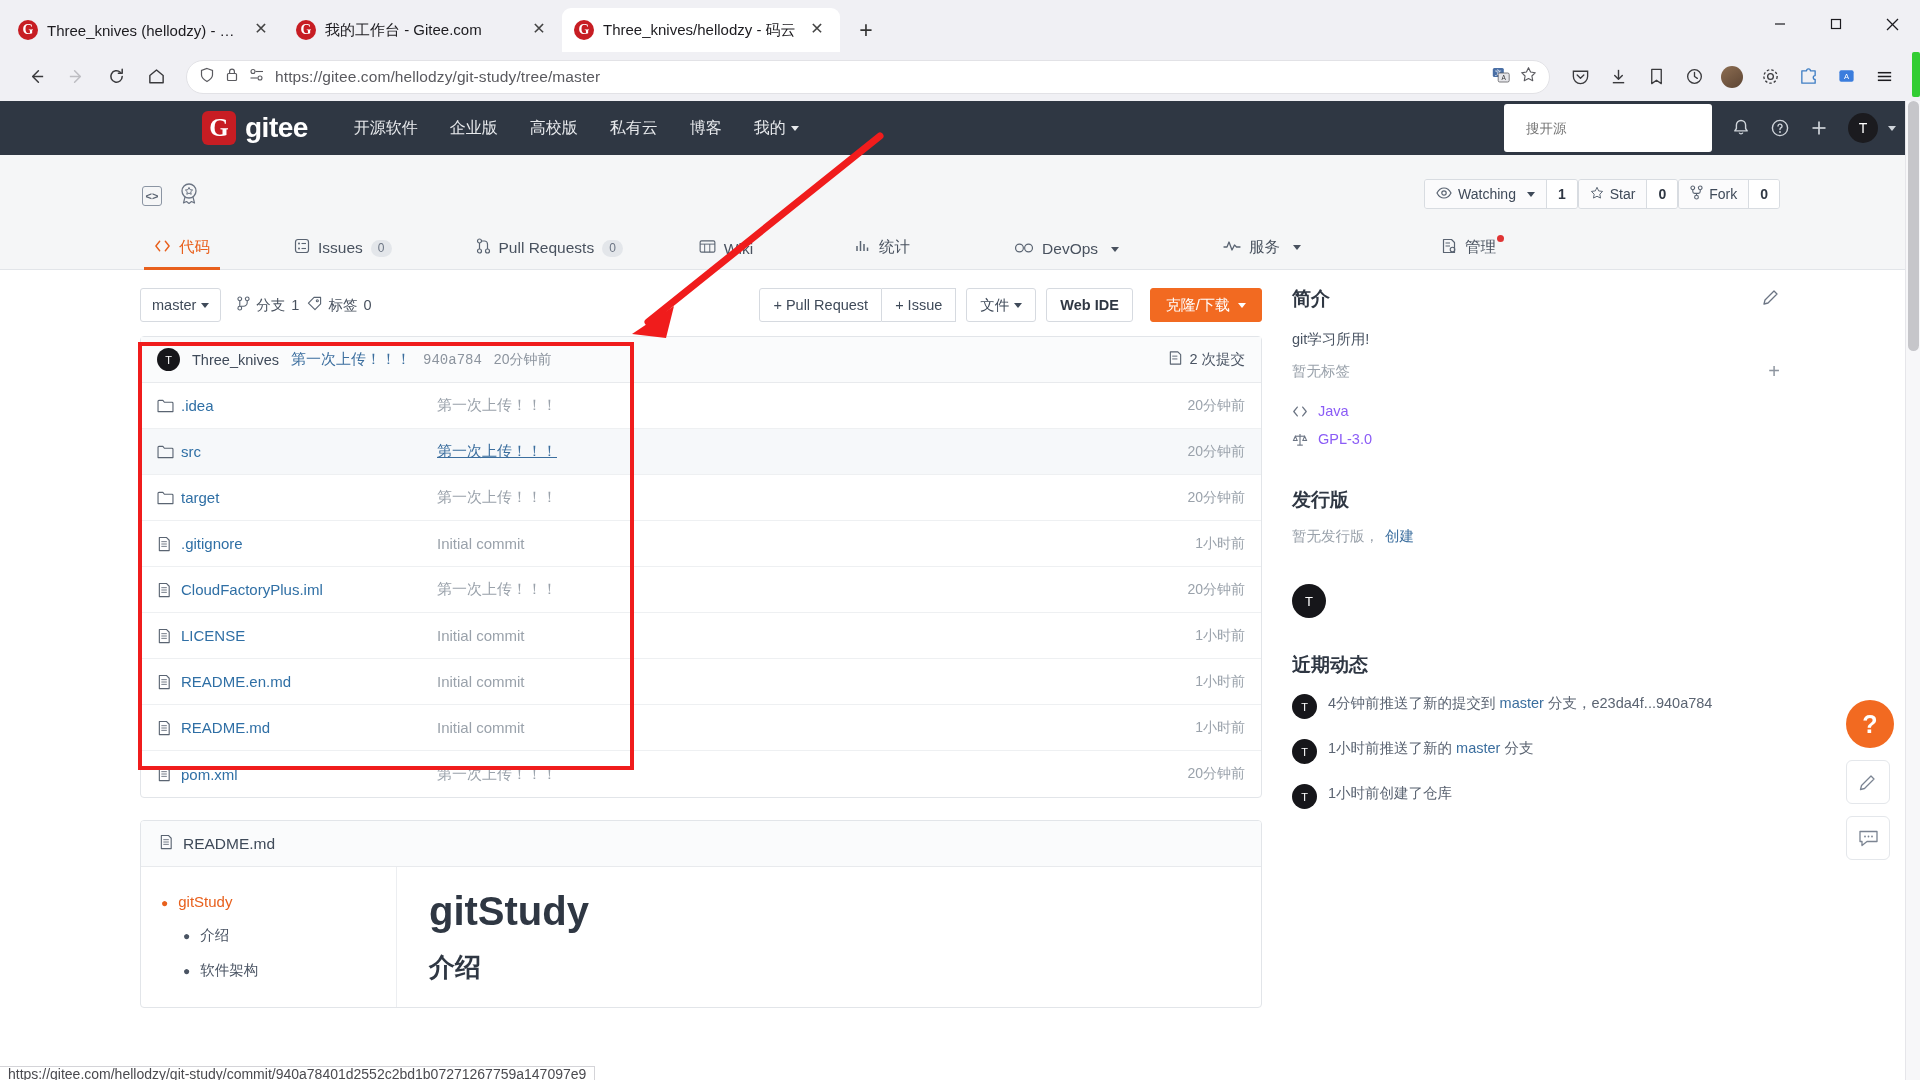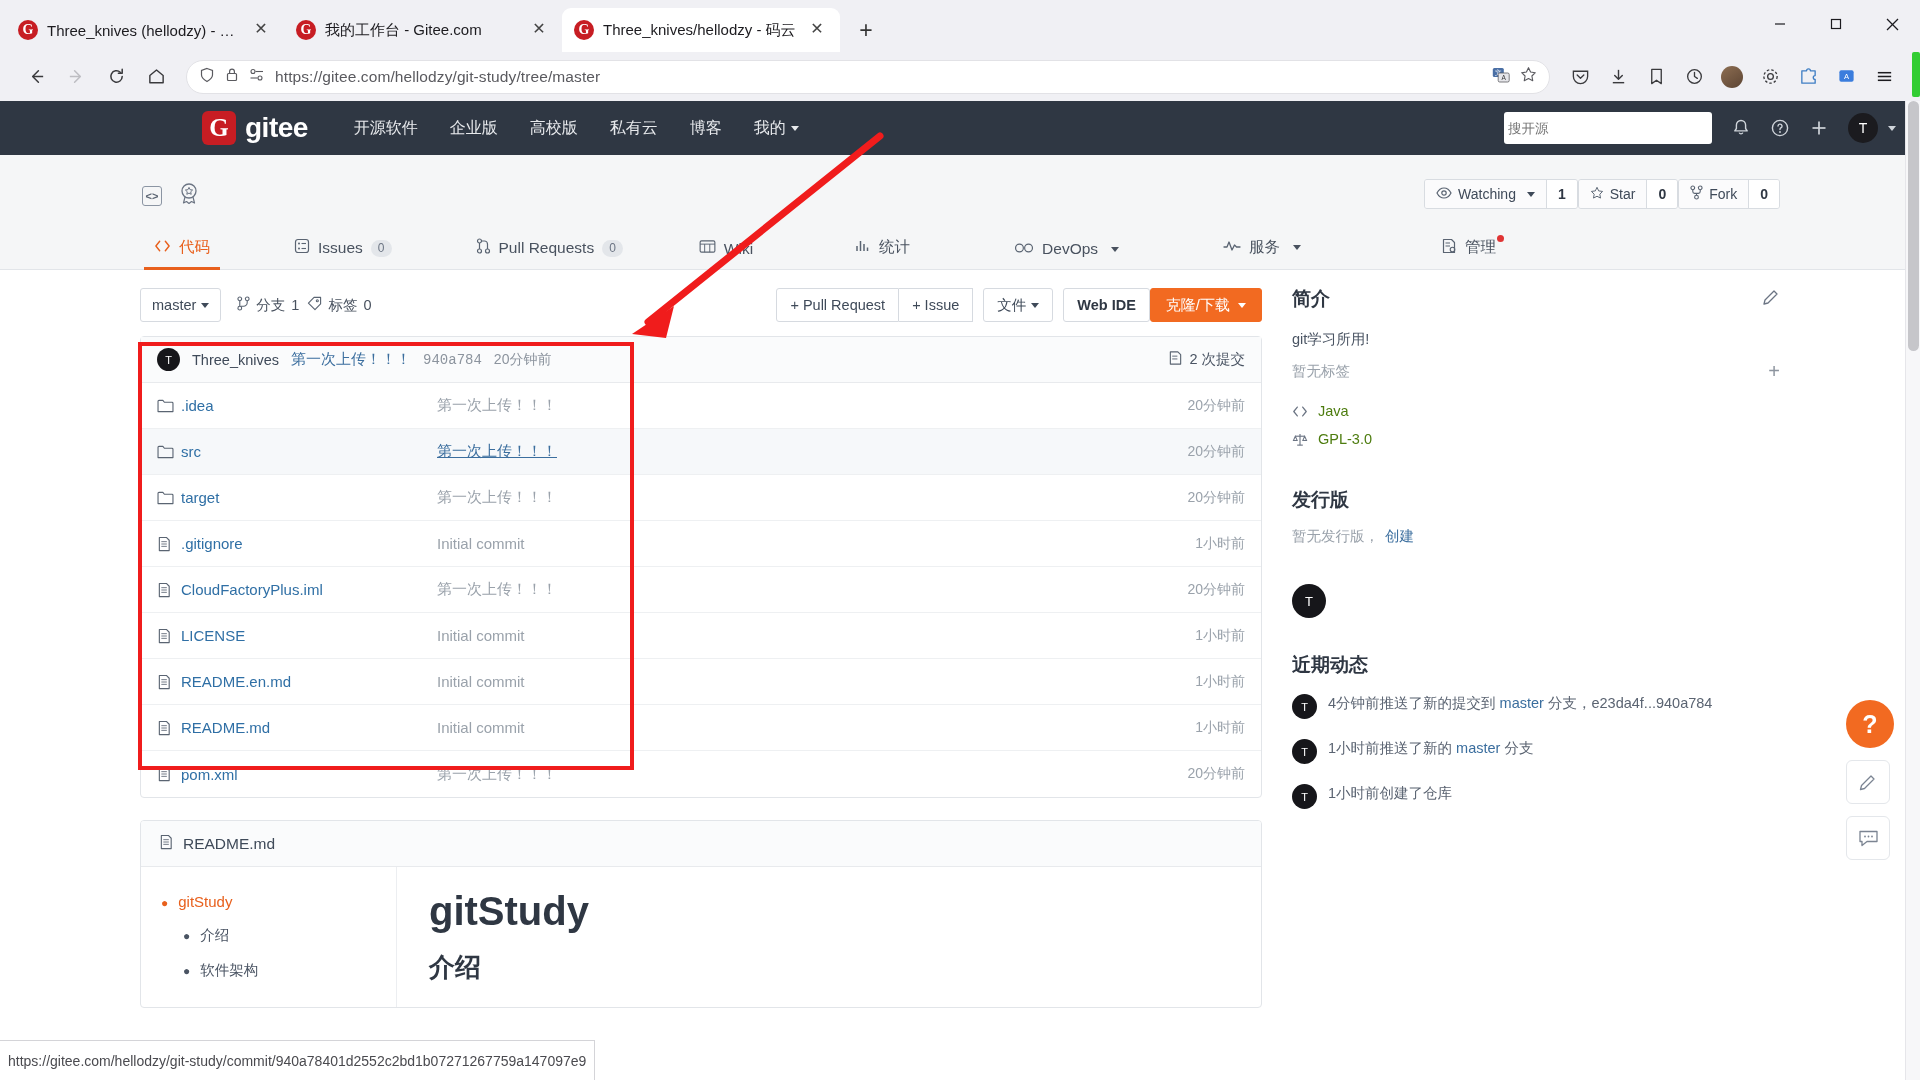--- a/index.html
+++ b/index.html
@@ -98,22 +98,22 @@
   }
   .gitee-nav { display: flex; align-items: center; gap: 32px; margin-left: 46px; }
   .gitee-nav-item { color: #e7e9ec; font-size: 16px; white-space: nowrap; }
   .caret-dn {
     display: inline-block; width: 0; height: 0; margin-left: 5px;
     border-left: 4px solid transparent; border-right: 4px solid transparent;
     border-top: 5px solid currentColor; vertical-align: middle;
   }
   .gitee-header-right { margin-left: auto; display: flex; align-items: center; gap: 19px; }
   .gitee-search {
-    width: 208px; height: 32px; background: #fff; border-radius: 3px;
-    display: flex; align-items: center; padding: 0 4px;
+    width: 208px; height: 48px; background: #fff; border-radius: 3px;
+    display: flex; align-items: center; padding: 0 22px;
   }
   .gitee-search input {
     border: none; outline: none; width: 100%; font-size: 13.5px; color: #333;
     font-family: "Liberation Sans", sans-serif; background: transparent;
   }
   .hdr-icon { color: #cfd4da; display: flex; align-items: center; }
   .hdr-avatar {
     width: 30px; height: 30px; border-radius: 50%;
     background: #1b1b1f; color: #fff; font-size: 14px;
     display: flex; align-items: center; justify-content: center;
@@ -178,21 +178,21 @@
   }
   .btn-branch { font-size: 14.5px; padding: 0 11px; }
   .meta-chip { display: flex; align-items: center; gap: 6px; font-size: 14.5px; color: #49525f; }
   .toolbar-right { margin-left: auto; display: flex; align-items: center; gap: 0; }
   .btn-join { border-radius: 0; border-left-width: 0; }
   .btn-join.first { border-radius: 3px 0 0 3px; border-left-width: 1px; }
   .btn-sep { width: 10px; }
   .btn-webide { font-weight: bold; color: #2f3743; border-radius: 3px; }
   .btn-clone {
     background: #f26a21; color: #fff; border-color: #f26a21;
-    font-size: 15px; padding: 0 15px; border-radius: 3px; margin-left: 0;
+    font-size: 15px; padding: 0 15px; border-radius: 3px; margin-left: 17px;
   }
 
   
   .file-card { border: 1px solid #e2e5e9; border-radius: 4px; margin-top: 12px; background: #fff; }
   .commit-bar {
     display: flex; align-items: center; height: 46px; padding: 0 16px;
     background: #fafbfc; border-bottom: 1px solid #e8eaed; gap: 12px;
   }
   .mini-avatar {
     width: 23px; height: 23px; border-radius: 50%; background: #16161a;
@@ -243,21 +243,21 @@
   .side-head {
     display: flex; align-items: center; font-size: 19px; font-weight: bold;
     color: #2f3743; margin-bottom: 14px;
   }
   .side-head .tail { margin-left: auto; font-size: 14.5px; font-weight: normal; color: #3b6e9e; }
   .side-head .tail-icon { margin-left: auto; color: #6b7483; font-size: 16px; }
   .side-text { font-size: 14.5px; color: #4a5463; line-height: 1.8; }
   .side-muted { font-size: 14.5px; color: #9aa2ab; display: flex; align-items: center; }
   .side-muted .plus { margin-left: auto; font-size: 20px; color: #8c949e; font-weight: 300; }
   .side-link { color: #3b6e9e; font-size: 14.5px; }
-  .side-row { display: flex; align-items: center; gap: 9px; margin: 12px 0; font-size: 14.5px; color: #4d7c0f; }
+  .side-row { display: flex; align-items: center; gap: 9px; margin: 12px 0; font-size: 14.5px; color: #8b5cf6; }
   .side-row .ic { color: #6b7483; width: 17px; display: flex; }
   .side-divider-gap { height: 28px; }
   .contrib-avatar {
     width: 34px; height: 34px; border-radius: 50%; background: #16161a; color: #fff;
     font-size: 13px; display: flex; align-items: center; justify-content: center;
   }
   .act-item { display: flex; gap: 11px; margin-bottom: 18px; }
   .act-avatar {
     width: 25px; height: 25px; flex: 0 0 25px; border-radius: 50%;
     background: #16161a; color: #fff; font-size: 11px;
@@ -272,21 +272,21 @@
     width: 48px; height: 48px; border-radius: 50%; background: #f26a21; color: #fff;
     display: flex; align-items: center; justify-content: center; font-size: 25px; font-weight: bold;
   }
   .float-sq {
     width: 44px; height: 44px; border-radius: 6px; background: #fff; border: 1px solid #e4e7eb;
     display: flex; align-items: center; justify-content: center; color: #7b8492;
   }
 
   
   .status-bar {
-    position: absolute; left: 0; bottom: 0; height: 40px;
+    position: absolute; left: 0; bottom: 0; height: 14px;
     background: #ffffff; border-top: 1px solid #d4d4d8; border-right: 1px solid #d4d4d8;
     display: flex; align-items: center; padding: 0 8px;
     font-size: 14px; color: #4a4a4f; z-index: 60; max-width: 690px;
     white-space: nowrap; overflow: hidden;
   }
 
   
   .page-scrollbar {
     position: absolute; right: 0; top: 101px; bottom: 0; width: 15px;
     background: #f7f7f9; border-left: 1px solid #e6e6ea; z-index: 50;

